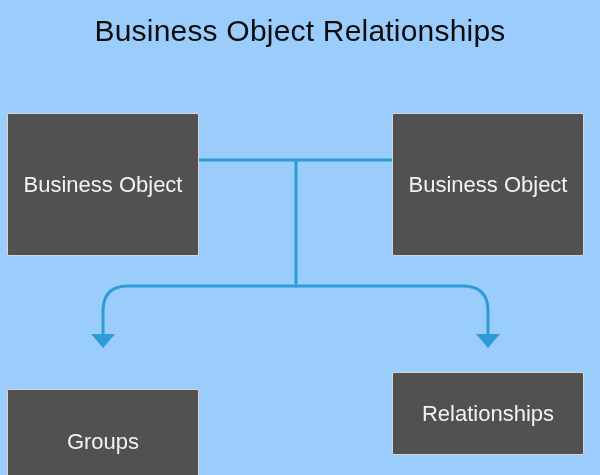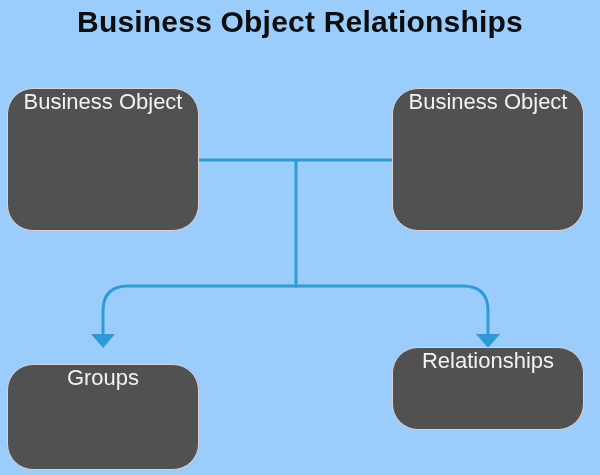--- a/index.html
+++ b/index.html
@@ -6,40 +6,42 @@
   body {
     width: 600px;
     height: 475px;
     position: relative;
     overflow: hidden;
     background: var(--background, #9BCDFC);
     font-family: "Liberation Sans", sans-serif;
   }
   .diagram-title {
     position: absolute;
-    top: 5px;
+    top: 14px;
     left: 0;
     width: 600px;
     text-align: center;
     font-size: 30px;
-    font-weight: 700;
+    font-weight: 400;
     letter-spacing: 0.2px;
     color: var(--title_text, #0D0D0D);
   }
   .node {
     position: absolute;
     box-sizing: border-box;
     background: var(--node_fill, #515151);
     border: 1px solid var(--node_border, #DCD2D2);
-    border-radius: 26px;
+    border-radius: 2px;
     display: flex;
+    align-items: center;
     justify-content: center;
     color: var(--node_text, #F2F2F2);
     font-size: 22px;
     font-weight: 400;
+    margin-top: 25px;
   }
   #node-top-left     { left: 7px;   top: 88px;  width: 192px; height: 143px; }
   #node-top-right    { left: 392px; top: 88px;  width: 192px; height: 143px; }
   #node-bottom-left  { left: 7px;   top: 364px; width: 192px; height: 106px; }
   #node-bottom-right { left: 392px; top: 347px; width: 192px; height: 83px; }
   svg.connectors {
     position: absolute;
     left: 0;
     top: 0;
     pointer-events: none;

